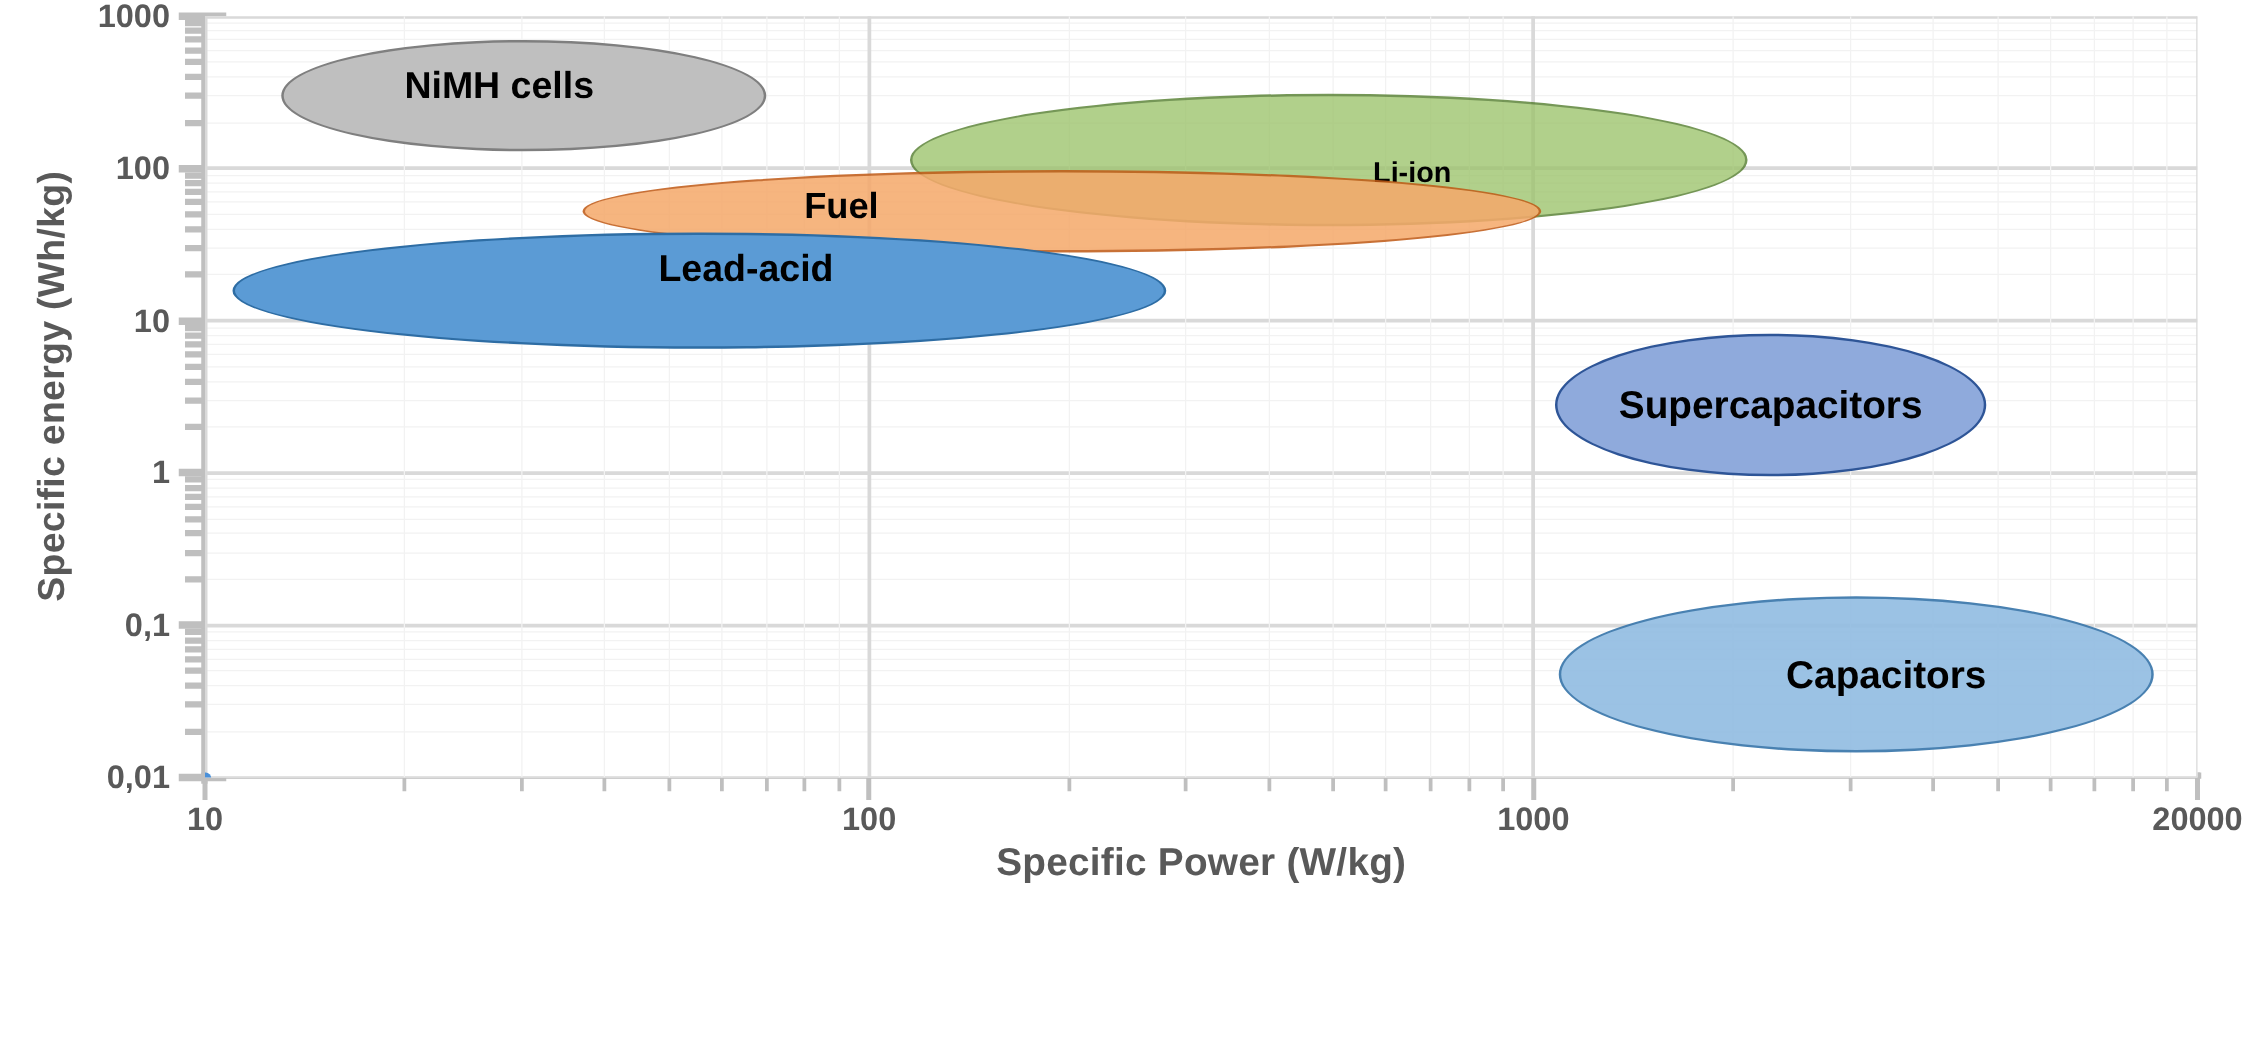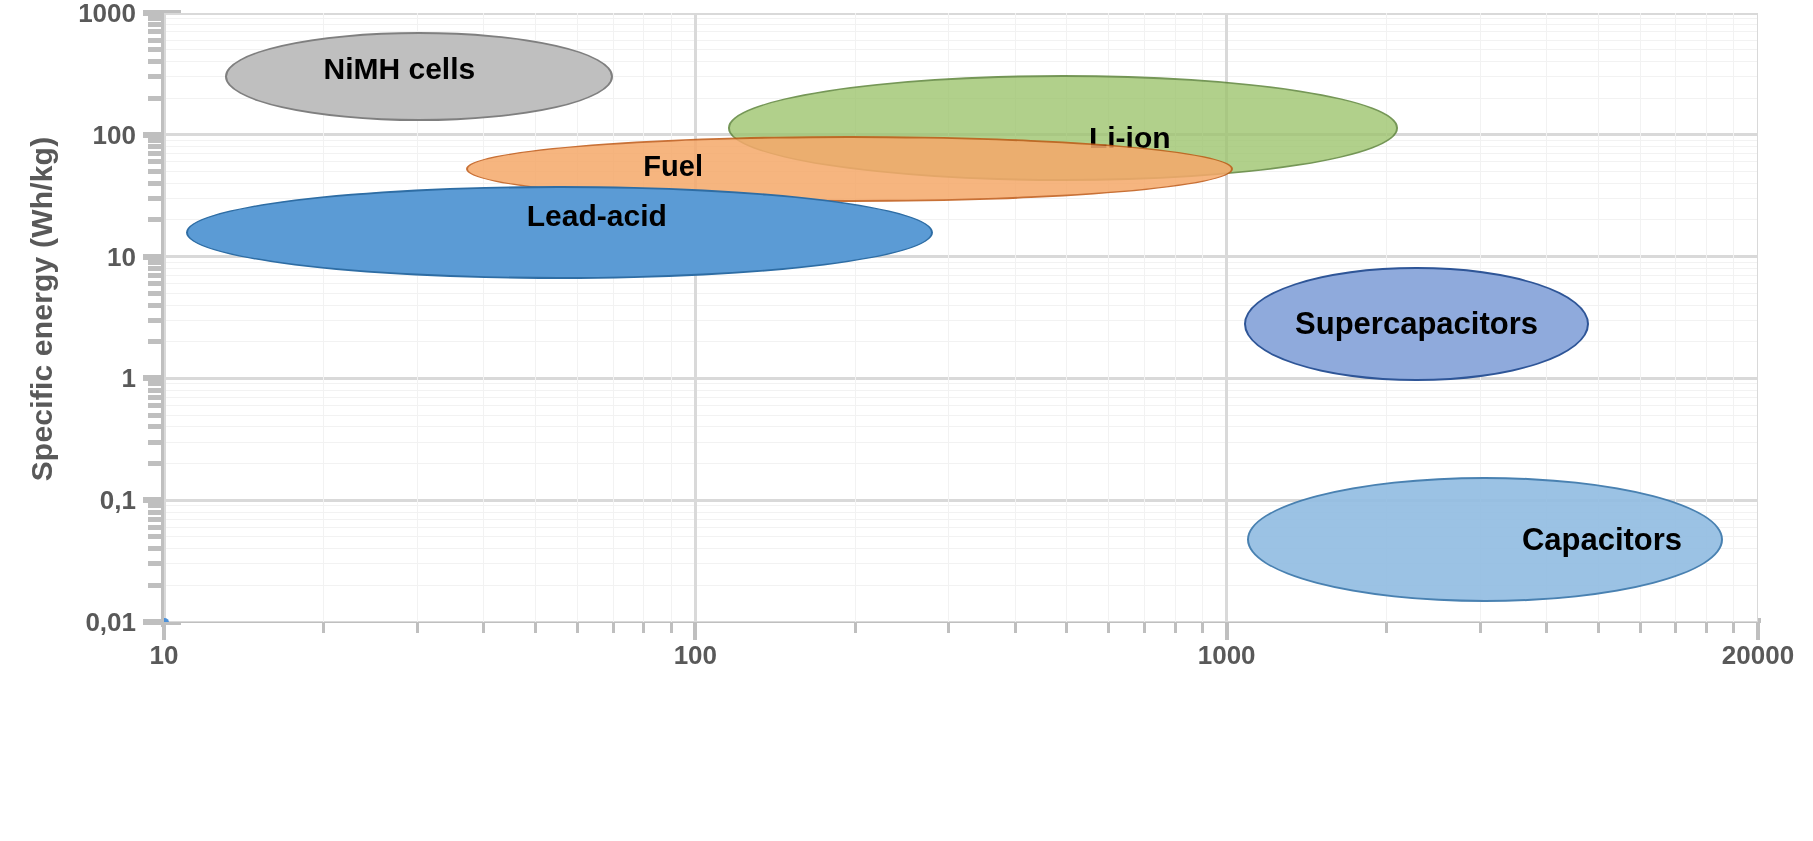--- a/index.html
+++ b/index.html
@@ -48,20 +48,21 @@
 
   #origin-dot{position:absolute;border-radius:50%;}
 </style>
 </head>
 <body>
 
 <div id="stage">
 
   <div class="axis-title" id="ylabel">Specific energy (Wh/kg)</div>
 
+  <div class="axis-title" id="xlabel">Specific Power (W/kg)</div>
 
   <div id="yaxis-line"></div>
   <div id="xaxis-line"></div>
 
   <div id="ticks-layer">
       <div class="ytick major" style="top: 619px;"></div>
       <div class="ytick" style="top: 582.835px;"></div>
       <div class="ytick" style="top: 561.387px;"></div>
       <div class="ytick" style="top: 546.169px;"></div>
       <div class="ytick" style="top: 534.365px;"></div>
@@ -220,28 +221,28 @@
         <div class="grid-v" style="left: 1475.62px;"></div>
         <div class="grid-v" style="left: 1511.2px;"></div>
         <div class="grid-v" style="left: 1542.01px;"></div>
         <div class="grid-v" style="left: 1569.19px;"></div>
         <div class="grid-v major" style="left: 1592.5px;"></div>
       </div>
     <div id="bubbles-layer">
         <div class="bubble" style="left: 60.5419px; top: 18.8671px; width: 388.487px; height: 89.0546px; background: rgb(191, 191, 191); border: 2px solid rgb(127, 127, 127); opacity: 1;"></div>
         <div class="bubble-lbl" style="left: 235.361px; top: 56.27px; font-size: 30px;">NiMH cells</div>
         <div class="bubble" style="left: 563.584px; top: 61.9521px; width: 670.288px; height: 105.736px; background: rgb(156, 195, 107); border: 2px solid rgb(79, 122, 40); opacity: 0.78;"></div>
-        <div class="bubble-lbl" style="left: 965.757px; top: 125.394px; font-size: 30px;">Li-ion</div>
+        <div class="bubble-lbl" style="left: 965.757px; top: 125.394px; font-size: 23px;">Li-ion</div>
         <div class="bubble" style="left: 301.905px; top: 122.869px; width: 767.583px; height: 66.2675px; background: rgb(245, 169, 107); border: 2px solid rgb(192, 90, 22); opacity: 0.86;"></div>
         <div class="bubble-lbl" style="left: 509.152px; top: 153.352px; font-size: 29px;">Fuel</div>
         <div class="bubble" style="left: 21.9933px; top: 172.982px; width: 746.93px; height: 93.4048px; background: rgb(91, 155, 213); border: 2px solid rgb(46, 109, 164); opacity: 1;"></div>
         <div class="bubble-lbl" style="left: 432.805px; top: 202.872px; font-size: 30px;">Lead-acid</div>
         <div class="bubble" style="left: 1080.43px; top: 254.097px; width: 344.207px; height: 114.016px; background: rgb(143, 170, 220); border: 2px solid rgb(46, 85, 151); opacity: 1;"></div>
         <div class="bubble-lbl" style="left: 1252.53px; top: 311.105px; font-size: 31px;">Supercapacitors</div>
         <div class="bubble" style="left: 1082.55px; top: 464.018px; width: 476.644px; height: 125.328px; background: rgb(147, 189, 226); border: 2px solid rgb(58, 119, 171); opacity: 0.92;"></div>
-        <div class="bubble-lbl" style="left: 1438px; top: 526.681px; font-size: 31px;">Capacitors</div>
+        <div class="bubble-lbl" style="left: 1345px; top: 526.681px; font-size: 31px;">Capacitors</div>
       </div>
     <div id="markers-layer">
         <div id="origin-dot" style="left: -4.5px; top: 604.5px; width: 9px; height: 9px; background: rgb(74, 144, 217);"></div>
       </div>
   </div>
 
 </div>
 
 </body></html>

